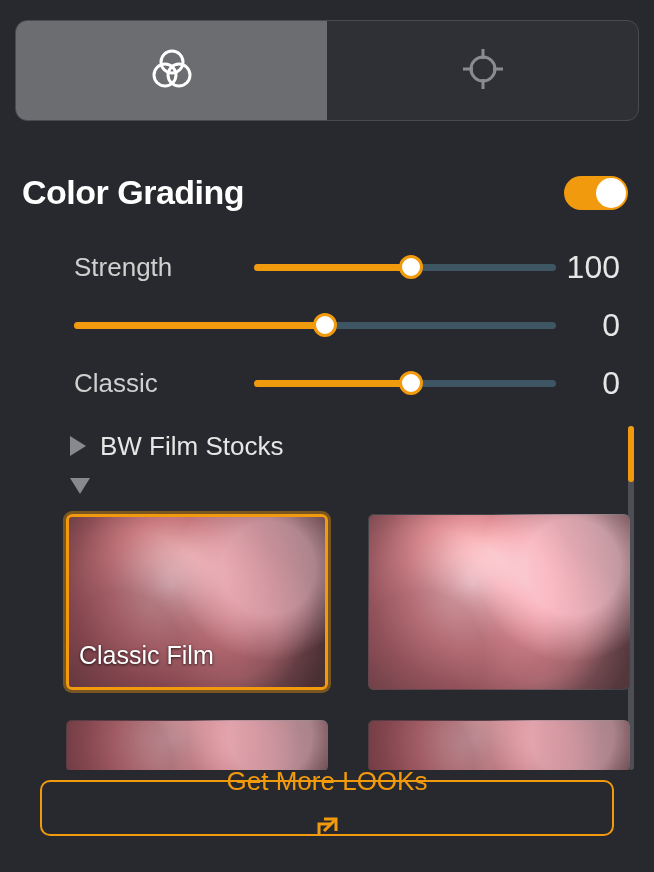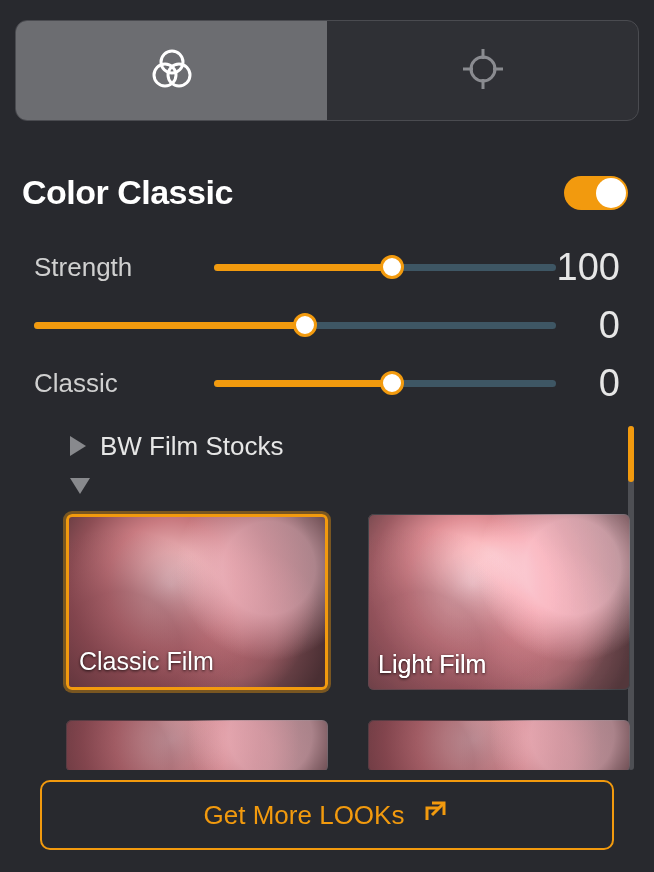--- a/index.html
+++ b/index.html
@@ -60,20 +60,21 @@
     background: #fff;
     border-radius: 50%;
   }
 
   
   .sliders { padding: 26px 34px 0 34px; }
   .slider-row {
     display: flex;
     align-items: center;
     height: 58px;
+    margin-left: 40px;
   }
   .slider-label {
     width: 180px;
     font-size: 26px;
     color: #d0d0d0;
   }
   .slider-track-wrap {
     flex: 1;
     position: relative;
     height: 30px;
@@ -100,21 +101,21 @@
     width: 24px;
     height: 24px;
     background: #fff;
     border: 3px solid #f29a0e;
     border-radius: 50%;
     transform: translate(-50%, -50%);
   }
   .slider-value {
     width: 64px;
     text-align: right;
-    font-size: 38px;
+    font-size: 32px;
     color: #e6e6e6;
   }
 
   
   .preset-area {
     position: relative;
     margin: 14px 0 0 34px;
     width: 600px;
     height: 344px;
     overflow: hidden;
@@ -183,47 +184,48 @@
   .preset .petals {
     position: absolute; inset: 0;
     background:
       radial-gradient(circle at 78% 30%, rgba(250,200,210,0.55) 0 20%, transparent 40%),
       radial-gradient(circle at 20% 80%, rgba(120,60,70,0.5) 0 25%, transparent 50%),
       radial-gradient(circle at 65% 70%, rgba(200,120,130,0.4) 0 20%, transparent 45%);
   }
   .preset-label {
     position: absolute;
     left: 10px;
-    bottom: 11px;
+    bottom: 17px;
     font-size: 25px;
     color: #fff;
     text-shadow: 0 1px 3px rgba(0,0,0,0.8);
     font-weight: 500;
   }
   .preset-row2 {
     margin-top: 30px;
     display: flex;
     gap: 40px;
   }
   .preset.small { height: 52px; }
 
   
   .get-more {
     margin: 10px 40px 0 40px;
-    height: 70px;
+    height: 56px;
     border: 2px solid #f29a0e;
     border-radius: 10px;
     display: flex;
     align-items: center;
     justify-content: center;
     gap: 16px;
     color: #f29a0e;
     font-size: 26px;
     font-weight: 500;
     background: transparent;
+    flex-direction: column;
   }
   .get-more svg { width: 30px; height: 30px; }
 </style>
 </head>
 <body>
 
 <div class="tab-bar">
   <div class="tab active">
     <span>
       <svg viewBox="0 0 48 48" fill="none" stroke="#fff" stroke-width="3">
@@ -240,21 +242,21 @@
         <line x1="24" y1="4" x2="24" y2="14"></line>
         <line x1="24" y1="34" x2="24" y2="44"></line>
         <line x1="4" y1="24" x2="14" y2="24"></line>
         <line x1="34" y1="24" x2="44" y2="24"></line>
       </svg>
     </span>
   </div>
 </div>
 
 <div class="header-row">
-  <h1>Color Classic</h1>
+  <h1>Color Grading</h1>
   <div class="toggle">
     <div class="knob"></div>
   </div>
 </div>
 
 <div class="sliders">
   <div class="slider-row">
     <div class="slider-label">Strength</div>
     <div class="slider-track-wrap">
       <div class="slider-track">
@@ -298,21 +300,20 @@
     <span class="tri-down"></span>
   </div>
 
   <div class="preset-grid">
     <div class="preset selected">
       <div class="petals"></div>
       <div class="preset-label">Classic Film</div>
     </div>
     <div class="preset light">
       <div class="petals"></div>
-      <div class="preset-label">Light Film</div>
     </div>
   </div>
 
   <div class="preset-row2">
     <div class="preset small">
         <div class="petals"></div>
       </div>
     <div class="preset small">
         <div class="petals"></div>
       </div>

